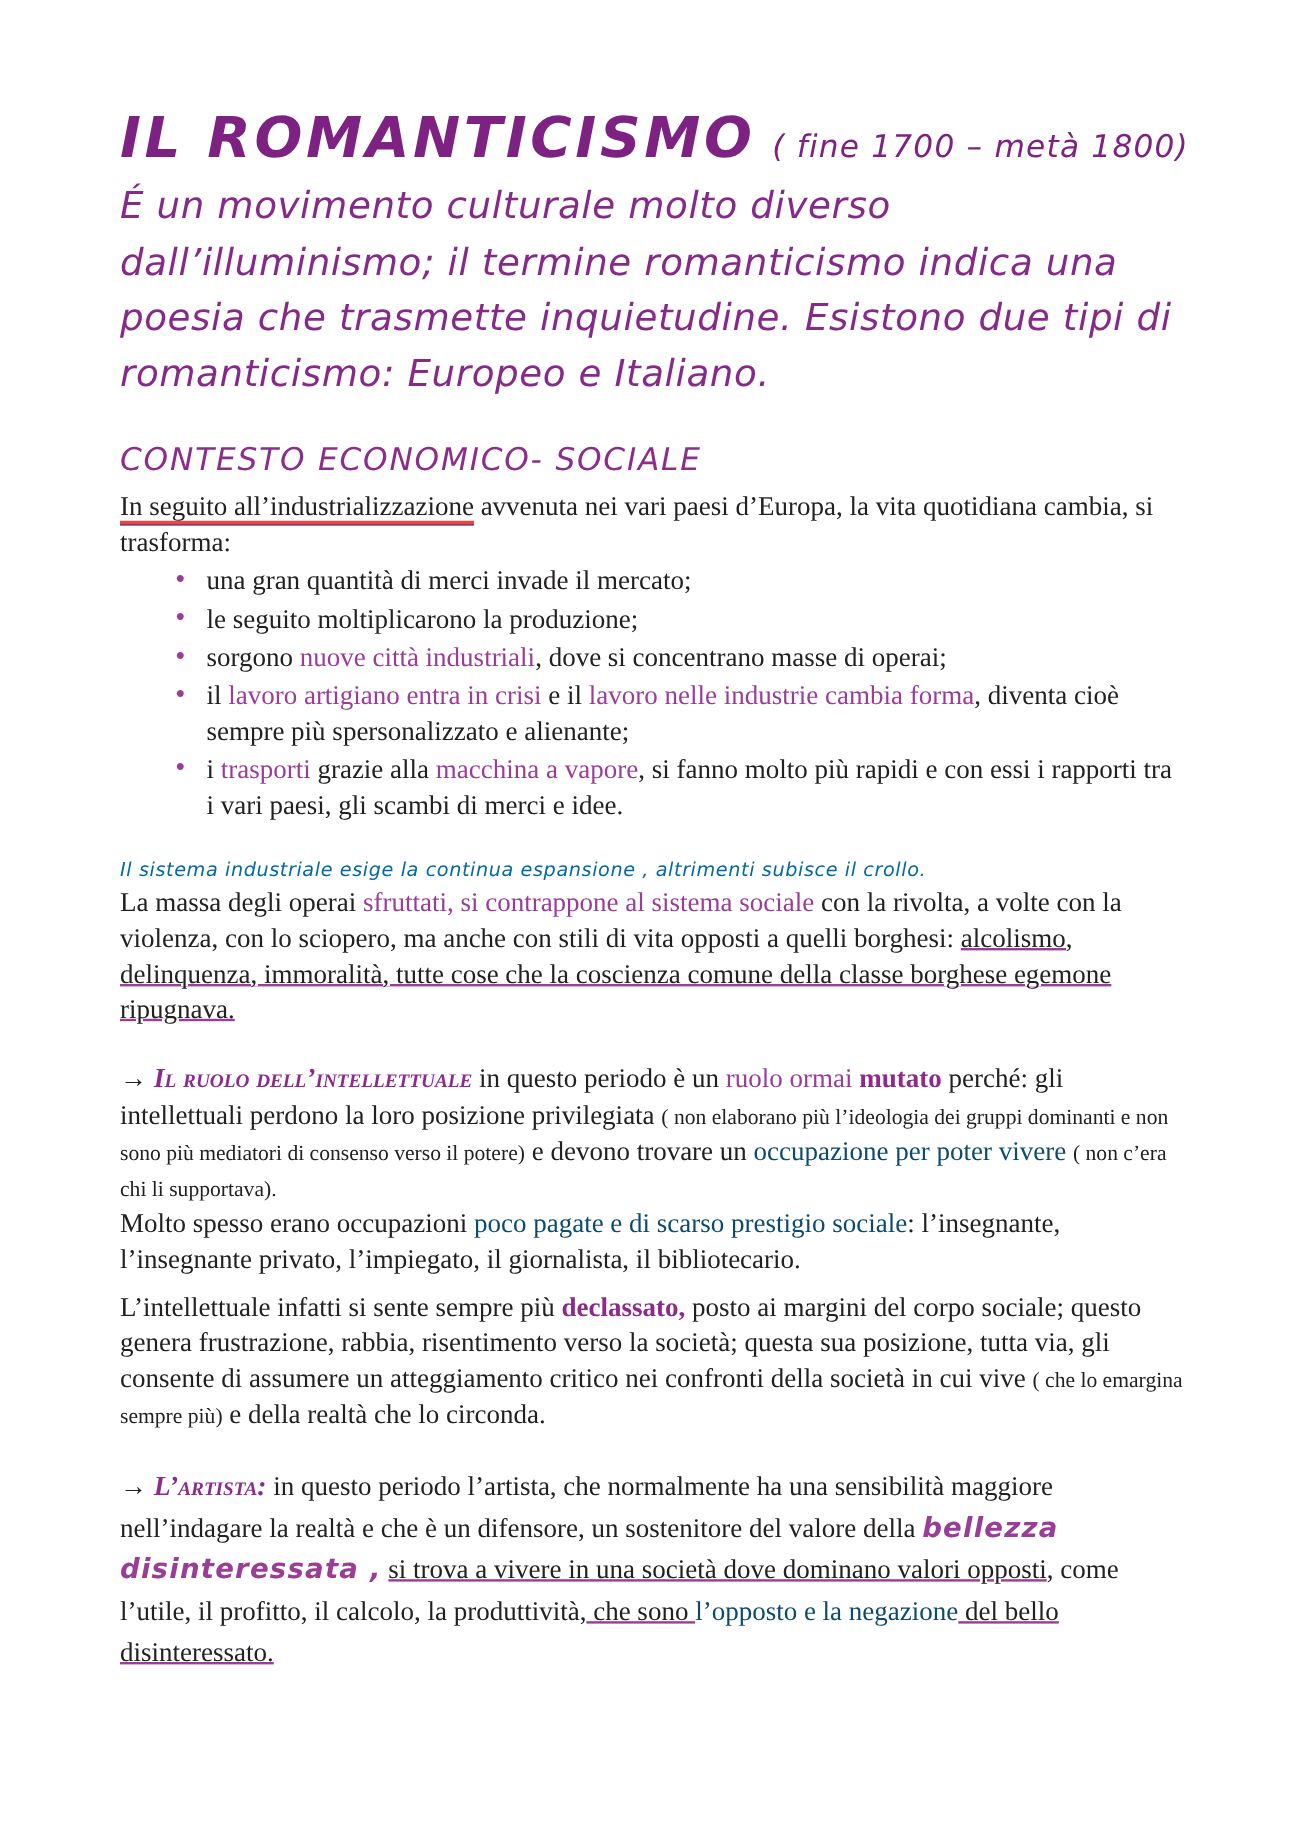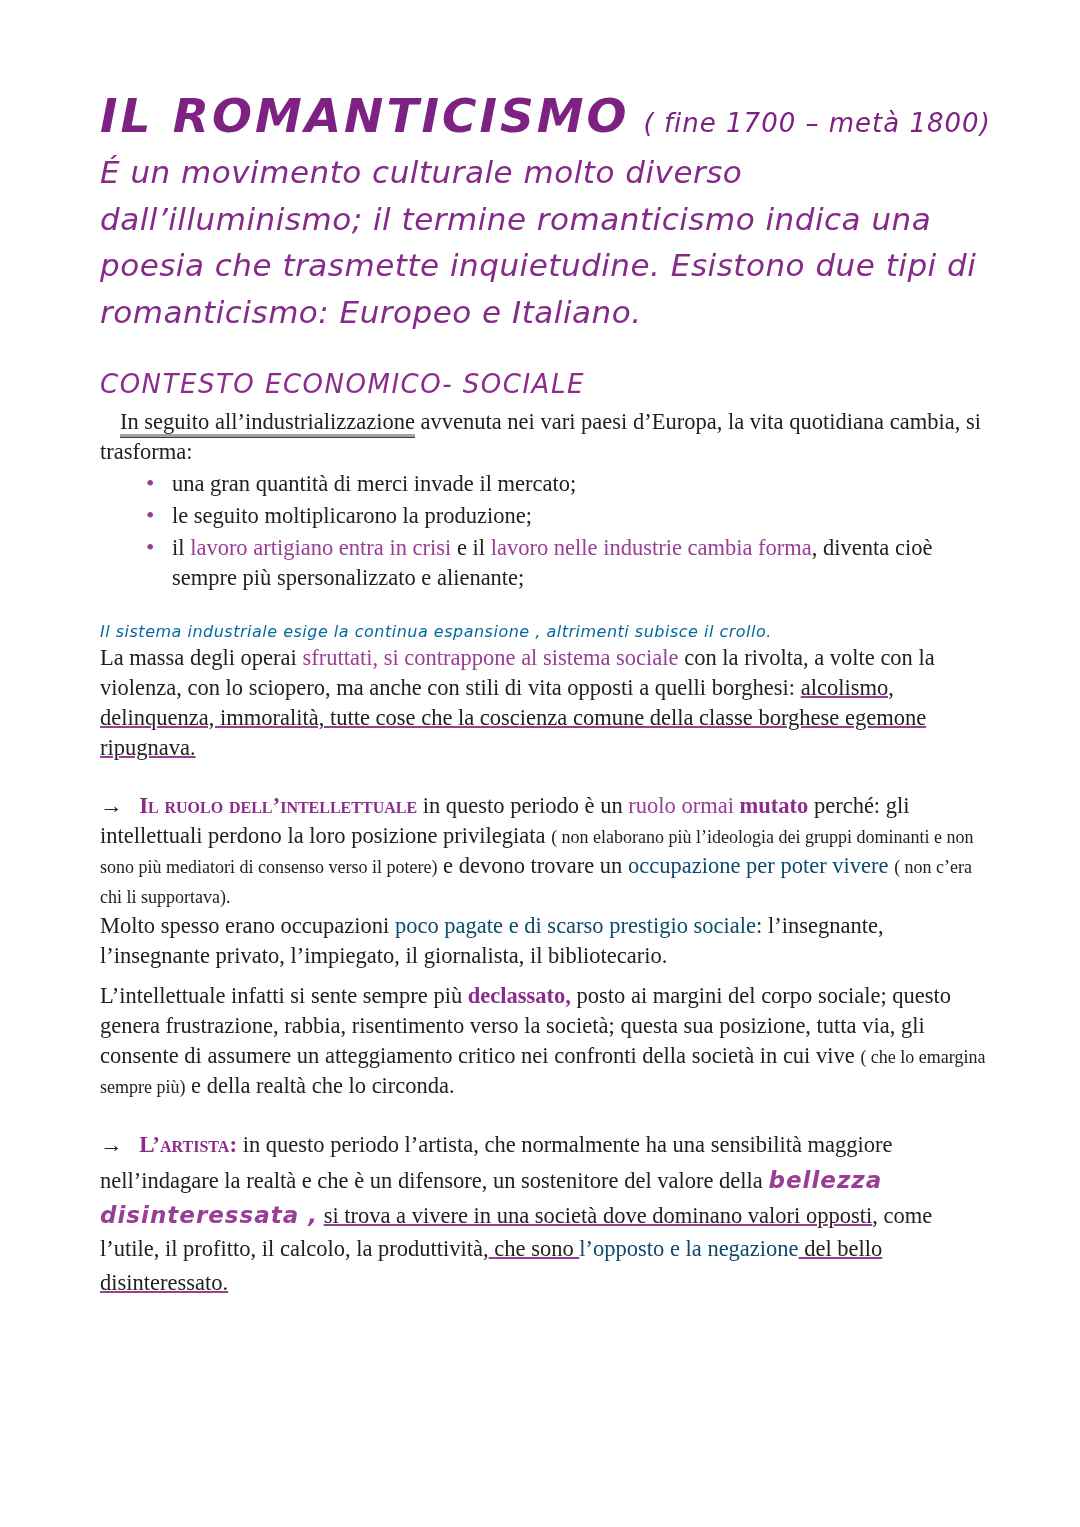--- a/index.html
+++ b/index.html
@@ -98,31 +98,30 @@
     color:#0c4a6e;
     text-decoration-color:#9a3d96;
     text-decoration-thickness:2px;
   }
   .run-bu{
     text-decoration:underline;
     text-decoration-color:#9a3d96;
     text-decoration-thickness:2px;
   }
   .run-bu2{
-    border-bottom:3px solid #a3a3a3;
+    border-bottom:3px solid #ef4444;
     box-shadow:0 1px 0 #5a2a5a;
-    margin-left:20px;
   }
   .run-sm{font-size:18px;}
   .run-sc{
     color:#8d2b8d;
     font-weight:bold;
+    font-style:italic;
     font-variant:small-caps;
     font-size:23px;
-    margin-left:11px;
   }
   .run-hw{
     font-family:"DejaVu Sans", sans-serif;
     font-style:italic;
     color:#9a3d96;
     font-size:23px;
     letter-spacing:1px;
     font-weight:bold;
   }
   .artista-para{line-height:1.5;}
@@ -139,21 +138,23 @@
 
   <p class="hw-block">É un movimento culturale molto diverso dall’illuminismo; il termine romanticismo indica una poesia che trasmette inquietudine. Esistono due tipi di romanticismo: Europeo e Italiano.</p>
 
   <div class="section-heading">CONTESTO ECONOMICO- SOCIALE</div>
 
   <p class="body-para"><span class="run-bu2">In seguito all’industrializzazione</span><span class="run-n"> avvenuta nei vari paesi d’Europa, la vita quotidiana cambia, si trasforma:</span></p>
 
   <ul class="bullets">
     <li><span class="run-n">una gran quantità di merci invade il mercato;</span></li>
     <li><span class="run-n">le seguito moltiplicarono la produzione;</span></li>
+    <li><span class="run-n">sorgono </span><span class="run-p">nuove città industriali</span><span class="run-n">, dove si concentrano masse di operai;</span></li>
     <li><span class="run-n">il </span><span class="run-p">lavoro artigiano entra in crisi</span><span class="run-n"> e il </span><span class="run-p">lavoro nelle industrie cambia forma</span><span class="run-n">, diventa cioè sempre più spersonalizzato e alienante;</span></li>
+    <li><span class="run-n">i </span><span class="run-p">trasporti</span><span class="run-n"> grazie alla </span><span class="run-p">macchina a vapore</span><span class="run-n">, si fanno molto più rapidi e con essi i rapporti tra i vari paesi, gli scambi di merci e idee.</span></li>
   </ul>
 
   <p class="hw-block hw-single para-gap">Il sistema industriale esige la continua espansione , altrimenti subisce il crollo.</p>
 
 
   <p class="body-para"><span class="run-n">La massa degli operai </span><span class="run-p">sfruttati, si contrappone al sistema sociale</span><span class="run-n"> con la rivolta, a volte con la violenza, con lo sciopero, ma anche con stili di vita opposti a quelli borghesi: </span><span class="run-bu">alcolismo, delinquenza, immoralità, tutte cose che la coscienza comune della classe borghese egemone ripugnava.</span></p>
 
   <p class="body-para para-gap"><span class="run-n">→ </span><span class="run-sc">Il ruolo dell’intellettuale</span><span class="run-n"> in questo periodo è un </span><span class="run-p">ruolo ormai </span><span class="run-pb">mutato</span><span class="run-n"> perché: gli intellettuali perdono la loro posizione privilegiata </span><span class="run-sm">( non elaborano più l’ideologia dei gruppi dominanti e non sono più mediatori di consenso verso il potere)</span><span class="run-n"> e devono trovare un </span><span class="run-pu">occupazione per poter vivere</span><span class="run-n"> </span><span class="run-sm">( non c’era chi li supportava).</span></p>
 
   <p class="body-para"><span class="run-n">Molto spesso erano occupazioni </span><span class="run-pu">poco pagate e di scarso prestigio sociale</span><span class="run-n">: l’insegnante, l’insegnante privato, l’impiegato, il giornalista, il bibliotecario.</span></p>

